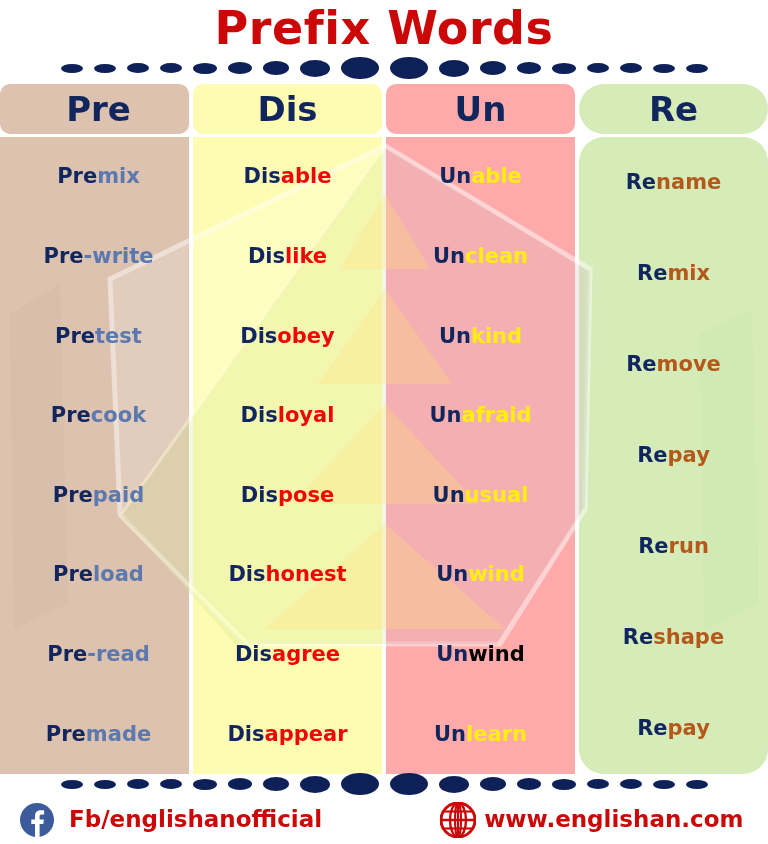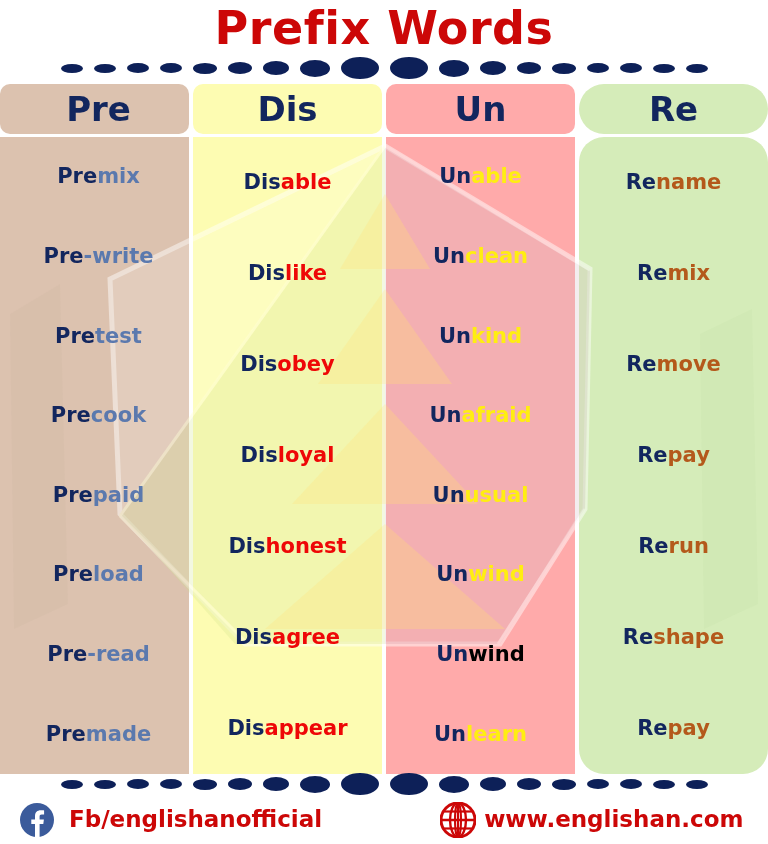--- a/index.html
+++ b/index.html
@@ -229,20 +229,23 @@
             <span class="word"><span class="pfx" style="color: rgb(18, 38, 94);">Dis</span><span class="sfx" style="color: rgb(238, 7, 7);">able</span></span>
           </div>
           <div class="cell">
             <span class="word"><span class="pfx" style="color: rgb(18, 38, 94);">Dis</span><span class="sfx" style="color: rgb(238, 7, 7);">like</span></span>
           </div>
           <div class="cell">
             <span class="word"><span class="pfx" style="color: rgb(18, 38, 94);">Dis</span><span class="sfx" style="color: rgb(238, 7, 7);">obey</span></span>
           </div>
           <div class="cell">
             <span class="word"><span class="pfx" style="color: rgb(18, 38, 94);">Dis</span><span class="sfx" style="color: rgb(238, 7, 7);">loyal</span></span>
+          </div>
+          <div class="cell">
+            <span class="word"><span class="pfx" style="color: rgb(18, 38, 94);">Dis</span><span class="sfx" style="color: rgb(238, 7, 7);">pose</span></span>
           </div>
           <div class="cell">
             <span class="word"><span class="pfx" style="color: rgb(18, 38, 94);">Dis</span><span class="sfx" style="color: rgb(238, 7, 7);">honest</span></span>
           </div>
           <div class="cell">
             <span class="word"><span class="pfx" style="color: rgb(18, 38, 94);">Dis</span><span class="sfx" style="color: rgb(238, 7, 7);">agree</span></span>
           </div>
           <div class="cell">
             <span class="word"><span class="pfx" style="color: rgb(18, 38, 94);">Dis</span><span class="sfx" style="color: rgb(238, 7, 7);">appear</span></span>
           </div>

